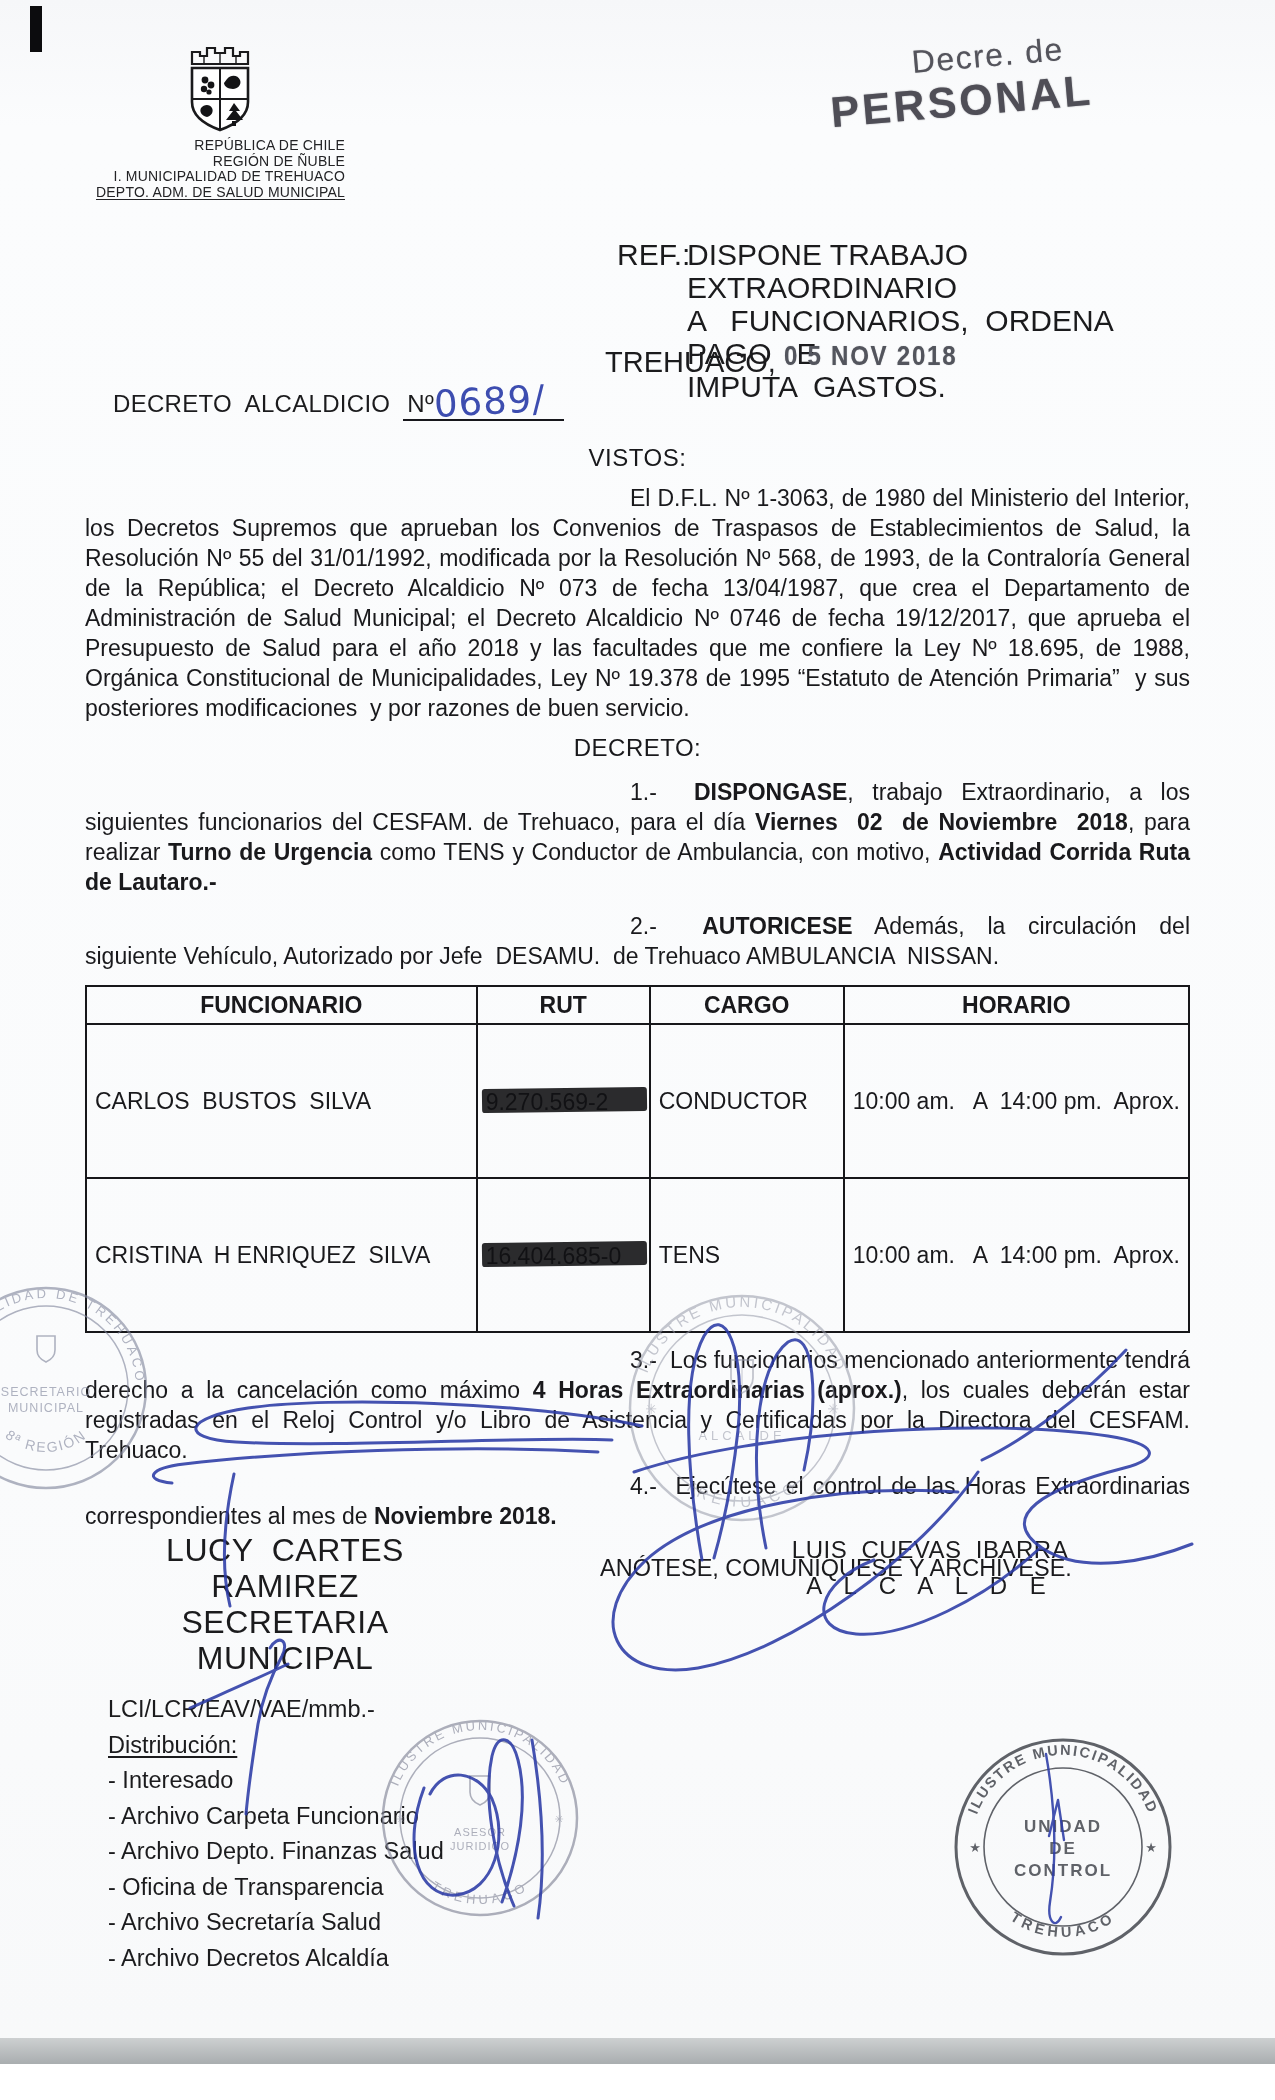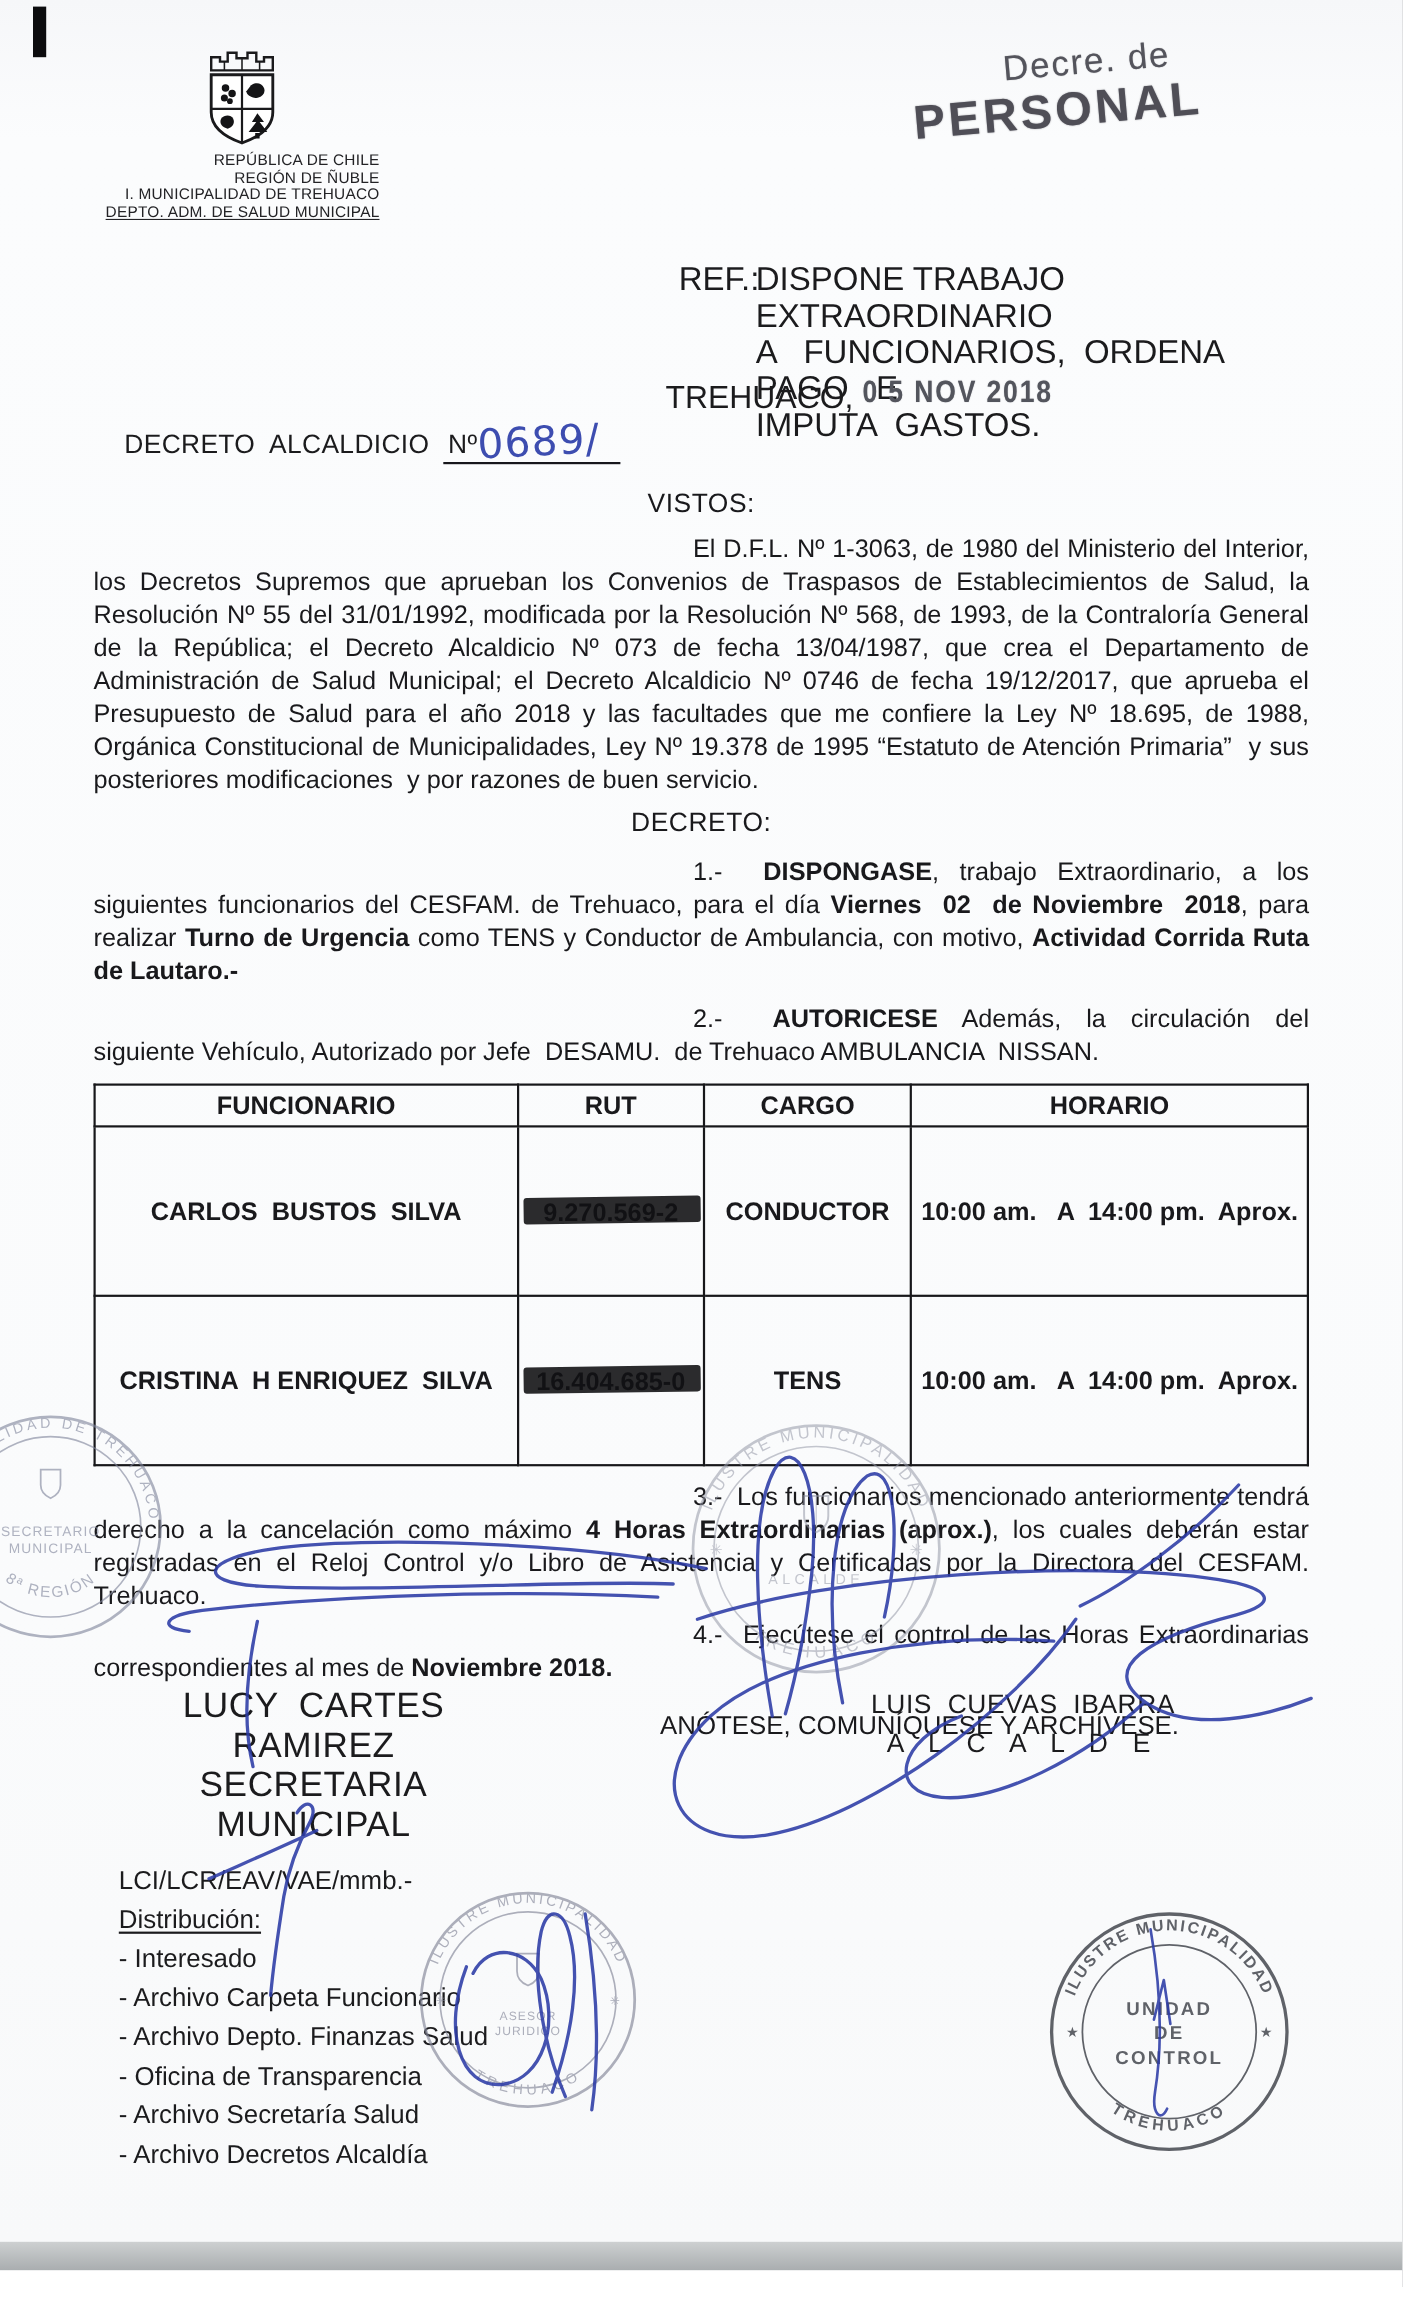--- a/index.html
+++ b/index.html
@@ -35,21 +35,21 @@
   .main-flow{position:absolute;left:85px;top:443px;width:1105px;font-size:23px;line-height:30px;text-align:justify;color:#19191c;}
   .center-head{text-align:center;margin:0 0 10px 0;font-size:24px;letter-spacing:.5px;}
   .head-decreto{margin:10px 0 14px 0;}
   .para{margin:0 0 10px 0;text-indent:545px;}
   .para-item{margin:0 0 14px 0;text-indent:545px;}
   b{font-weight:bold;}
   
   table.func-table{border-collapse:collapse;width:100%;margin:4px 0 12px 0;}
   .func-table th,.func-table td{border:2px solid #17171a;font-size:23px;padding:2px 8px;white-space:pre;}
   .func-table th{text-align:center;font-weight:bold;padding:3px 4px;}
-  .func-table td{text-align:center;font-weight:bold;}
+  .func-table td{text-align:left;}
   .col-horario{width:30%;}.col-func{width:36%;}.col-rut{width:16%;}.col-cargo{width:18%;}
   .rut-wrap{position:relative;display:block;height:28px;}
   .rut-text{color:#3c3c40;}
   .redaction{position:absolute;left:-4px;top:1px;right:-6px;height:24px;background:rgba(12,12,14,.87);border-radius:3px;transform:rotate(-.8deg);}
   
   .closing{margin-top:22px;padding-left:515px;white-space:nowrap;font-size:23.5px;}
   
   .sig-left{position:absolute;left:118px;top:1532px;width:334px;text-align:center;font-size:32px;line-height:36px;letter-spacing:.5px;}
   .sig-right{position:absolute;left:762px;top:1532px;width:336px;text-align:center;font-size:24px;line-height:36px;letter-spacing:.5px;}
   .sig-title-right{letter-spacing:8px;}

